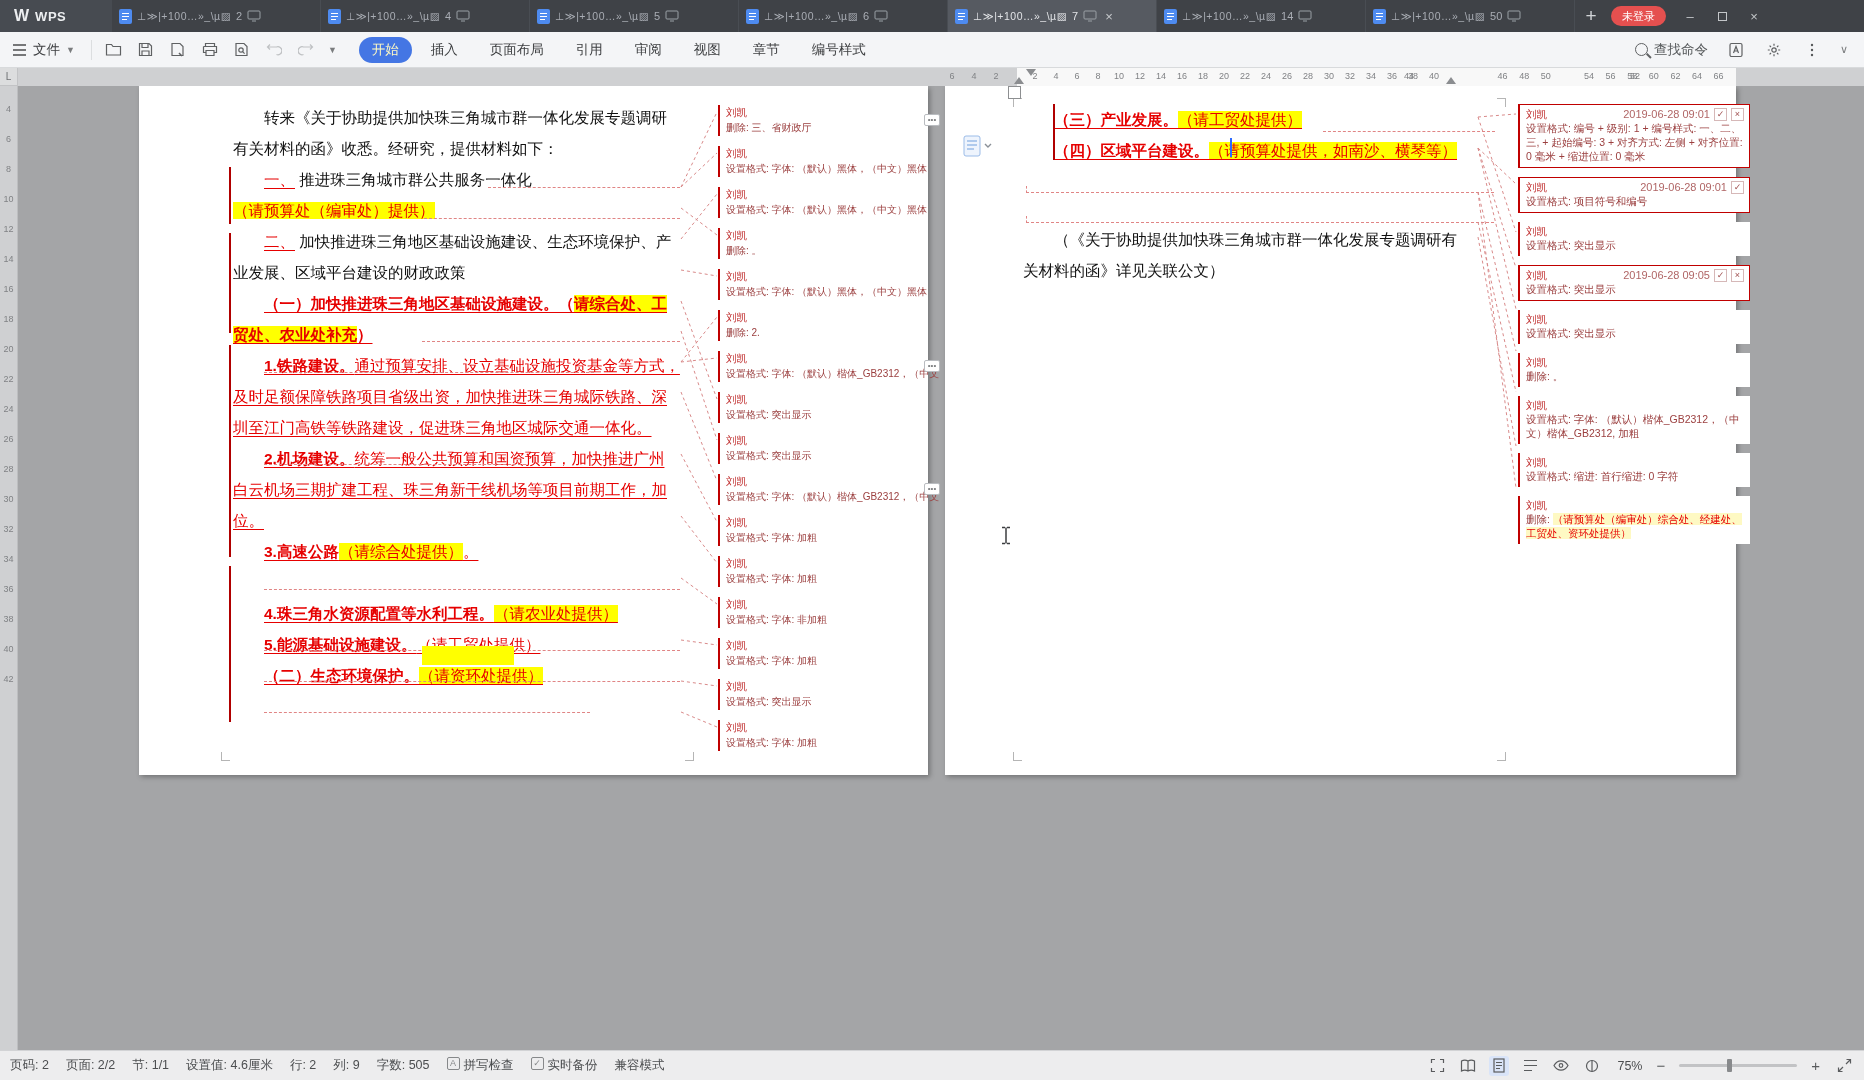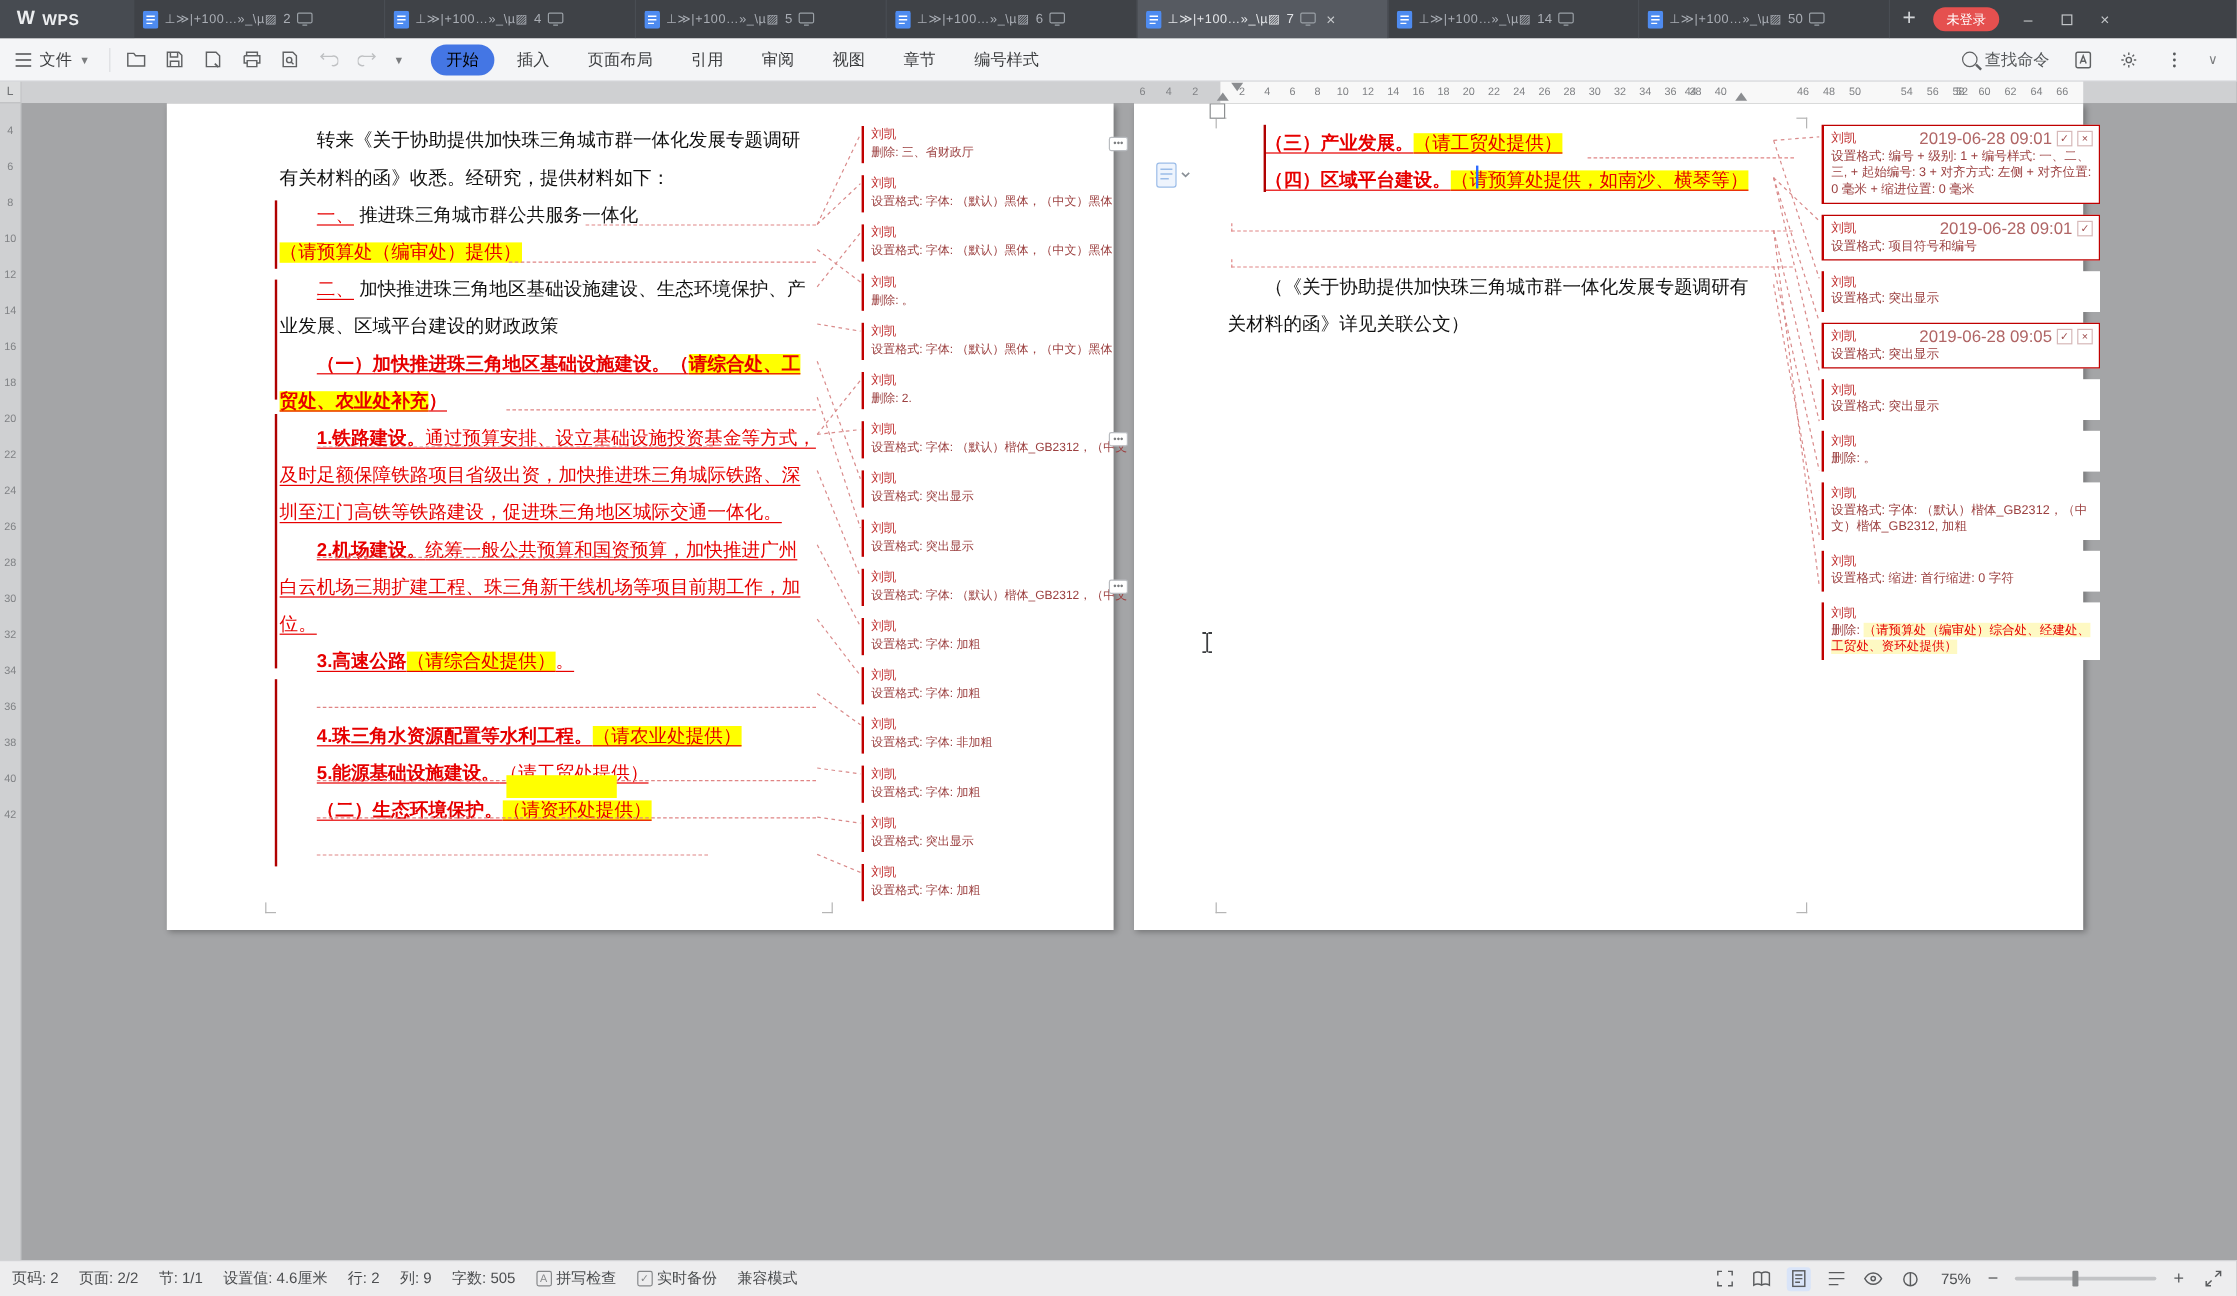--- a/index.html
+++ b/index.html
@@ -24,21 +24,21 @@
 #toolbar{position:absolute;top:32px;left:0;right:0;height:36px;background:#f4f5f7;border-bottom:1px solid #d8dadc;display:flex;align-items:center;font-size:13.5px;color:#3c3e40}
 .fmenu{display:flex;align-items:center;gap:6px;padding:0 12px;cursor:pointer}
 .chev{font-size:9px;color:#7a7c7e}
 .vsep{width:1px;height:20px;background:#dcdee0;margin:0 4px}
 .qicons{display:flex;align-items:center;gap:12px;padding:0 8px}
 .qi{width:20px;height:20px;display:flex;align-items:center;justify-content:center;cursor:pointer}
 .qi svg{stroke:#5f6163;fill:none;stroke-width:1.2}
 .qi.dis svg{stroke:#bfc1c3}
 .mtabs{display:flex;align-items:center;gap:6px;margin-left:14px}
 .mtab{padding:4px 13px;border-radius:14px;cursor:pointer;white-space:nowrap}
-.mtab.mactive{background:#4476e4;color:#000000}
+.mtab.mactive{background:#4476e4;color:#fef9c3}
 .trght{margin-left:auto;display:flex;align-items:center;gap:18px;padding-right:16px;color:#55585a}
 .srch{display:flex;align-items:center;gap:6px;cursor:pointer}
 .sicon{width:13px;height:13px;border:1.5px solid #5f6163;border-radius:50%;position:relative}
 .sicon:after{content:"";position:absolute;width:6px;height:1.5px;background:#5f6163;transform:rotate(45deg);right:-5px;bottom:-1px}
 
 #rcorner{position:absolute;top:68px;left:0;width:18px;height:18px;background:#dcddde;border-right:1px solid #c2c3c5;border-bottom:1px solid #c2c3c5;color:#6f7173;font-size:10px;display:flex;align-items:center;justify-content:center}
 #hruler{position:absolute;top:68px;left:18px;right:0;height:18px;background:#cfd0d2}
 .rband{position:absolute;top:0;height:18px;background:#f8f8f8}
 .rnum{position:absolute;top:3px;font-size:9px;color:#808285;transform:translateX(-50%)}
 .imark{position:absolute;width:0;height:0}
@@ -65,27 +65,27 @@
 .cm-tr{border-right:1px solid #b5b5b5;border-top:1px solid #b5b5b5}
 
 .lb{position:relative;height:31px;margin-bottom:10px;border-left:2px solid #c00000;padding-left:6px;cursor:pointer}
 .lbn{font-size:10.5px;color:#c03030;line-height:15px}
 .lbt{font-size:10px;color:#9c4040;line-height:15px;white-space:nowrap;overflow:hidden}
 .morebtn{position:absolute;right:0;top:9px;width:16px;height:12px;border:1px solid #b9bcc0;border-radius:2px;background:#fff;color:#7a7c7e;font-size:8px;line-height:9px;text-align:center;cursor:pointer}
 .rb{position:relative;border-left:2px solid #c00000;background:#fff;padding:2px 5px 4px 6px;margin-bottom:9px;cursor:pointer}
 .rb.box{border:1px solid #c00000;border-left:2px solid #c00000}
 .rbh{display:flex;align-items:center;gap:4px}
 .rbn{font-size:10.5px;color:#c03030;line-height:14px}
-.rbtime{margin-left:auto;font-size:14px;color:#b06565}
+.rbtime{margin-left:auto;font-size:11px;color:#b06565}
 .act{width:13px;height:13px;border:1px solid #d6b8b8;background:#fff;color:#a05050;font-size:9px;line-height:11px;text-align:center;cursor:pointer}
 .rbb{font-size:10.5px;color:#9c4040;line-height:14px}
 .rhl{background:#fef9c3;color:#e60000}
 
 #statusbar{position:absolute;left:0;right:0;bottom:0;height:30px;background:#ededee;border-top:1px solid #d2d3d5;display:flex;align-items:center;font-size:12.5px;color:#4c4e50;padding:0 10px}
-.stitem{display:flex;align-items:center;gap:4px;margin-right:17px;white-space:nowrap;cursor:default}
+.stitem{display:flex;align-items:flex-start;gap:4px;margin-right:17px;white-space:nowrap;cursor:default}
 .stbtn{cursor:pointer}
 .sticon{width:13px;height:13px;border:1px solid #86888a;border-radius:2px;font-size:9px;line-height:11px;text-align:center;color:#86888a}
 .strt{margin-left:auto;display:flex;align-items:center;gap:11px}
 .vicon{width:20px;height:20px;display:flex;align-items:center;justify-content:center;border-radius:3px;cursor:pointer}
 .vicon svg{stroke:#5a5c5e;fill:none;stroke-width:1.2}
 .vicon.vact{background:#d9e4f8}
 .zlbl{font-size:12.5px;margin-left:4px}
 .zbtn{font-size:15px;color:#5a5c5e;cursor:pointer;padding:0 3px}
 .ztrack{width:118px;height:3px;background:#c2c3c5;position:relative;border-radius:2px;cursor:pointer}
 .zthumb{position:absolute;top:-5px;width:5px;height:13px;background:#888a8c;border-radius:1px}

